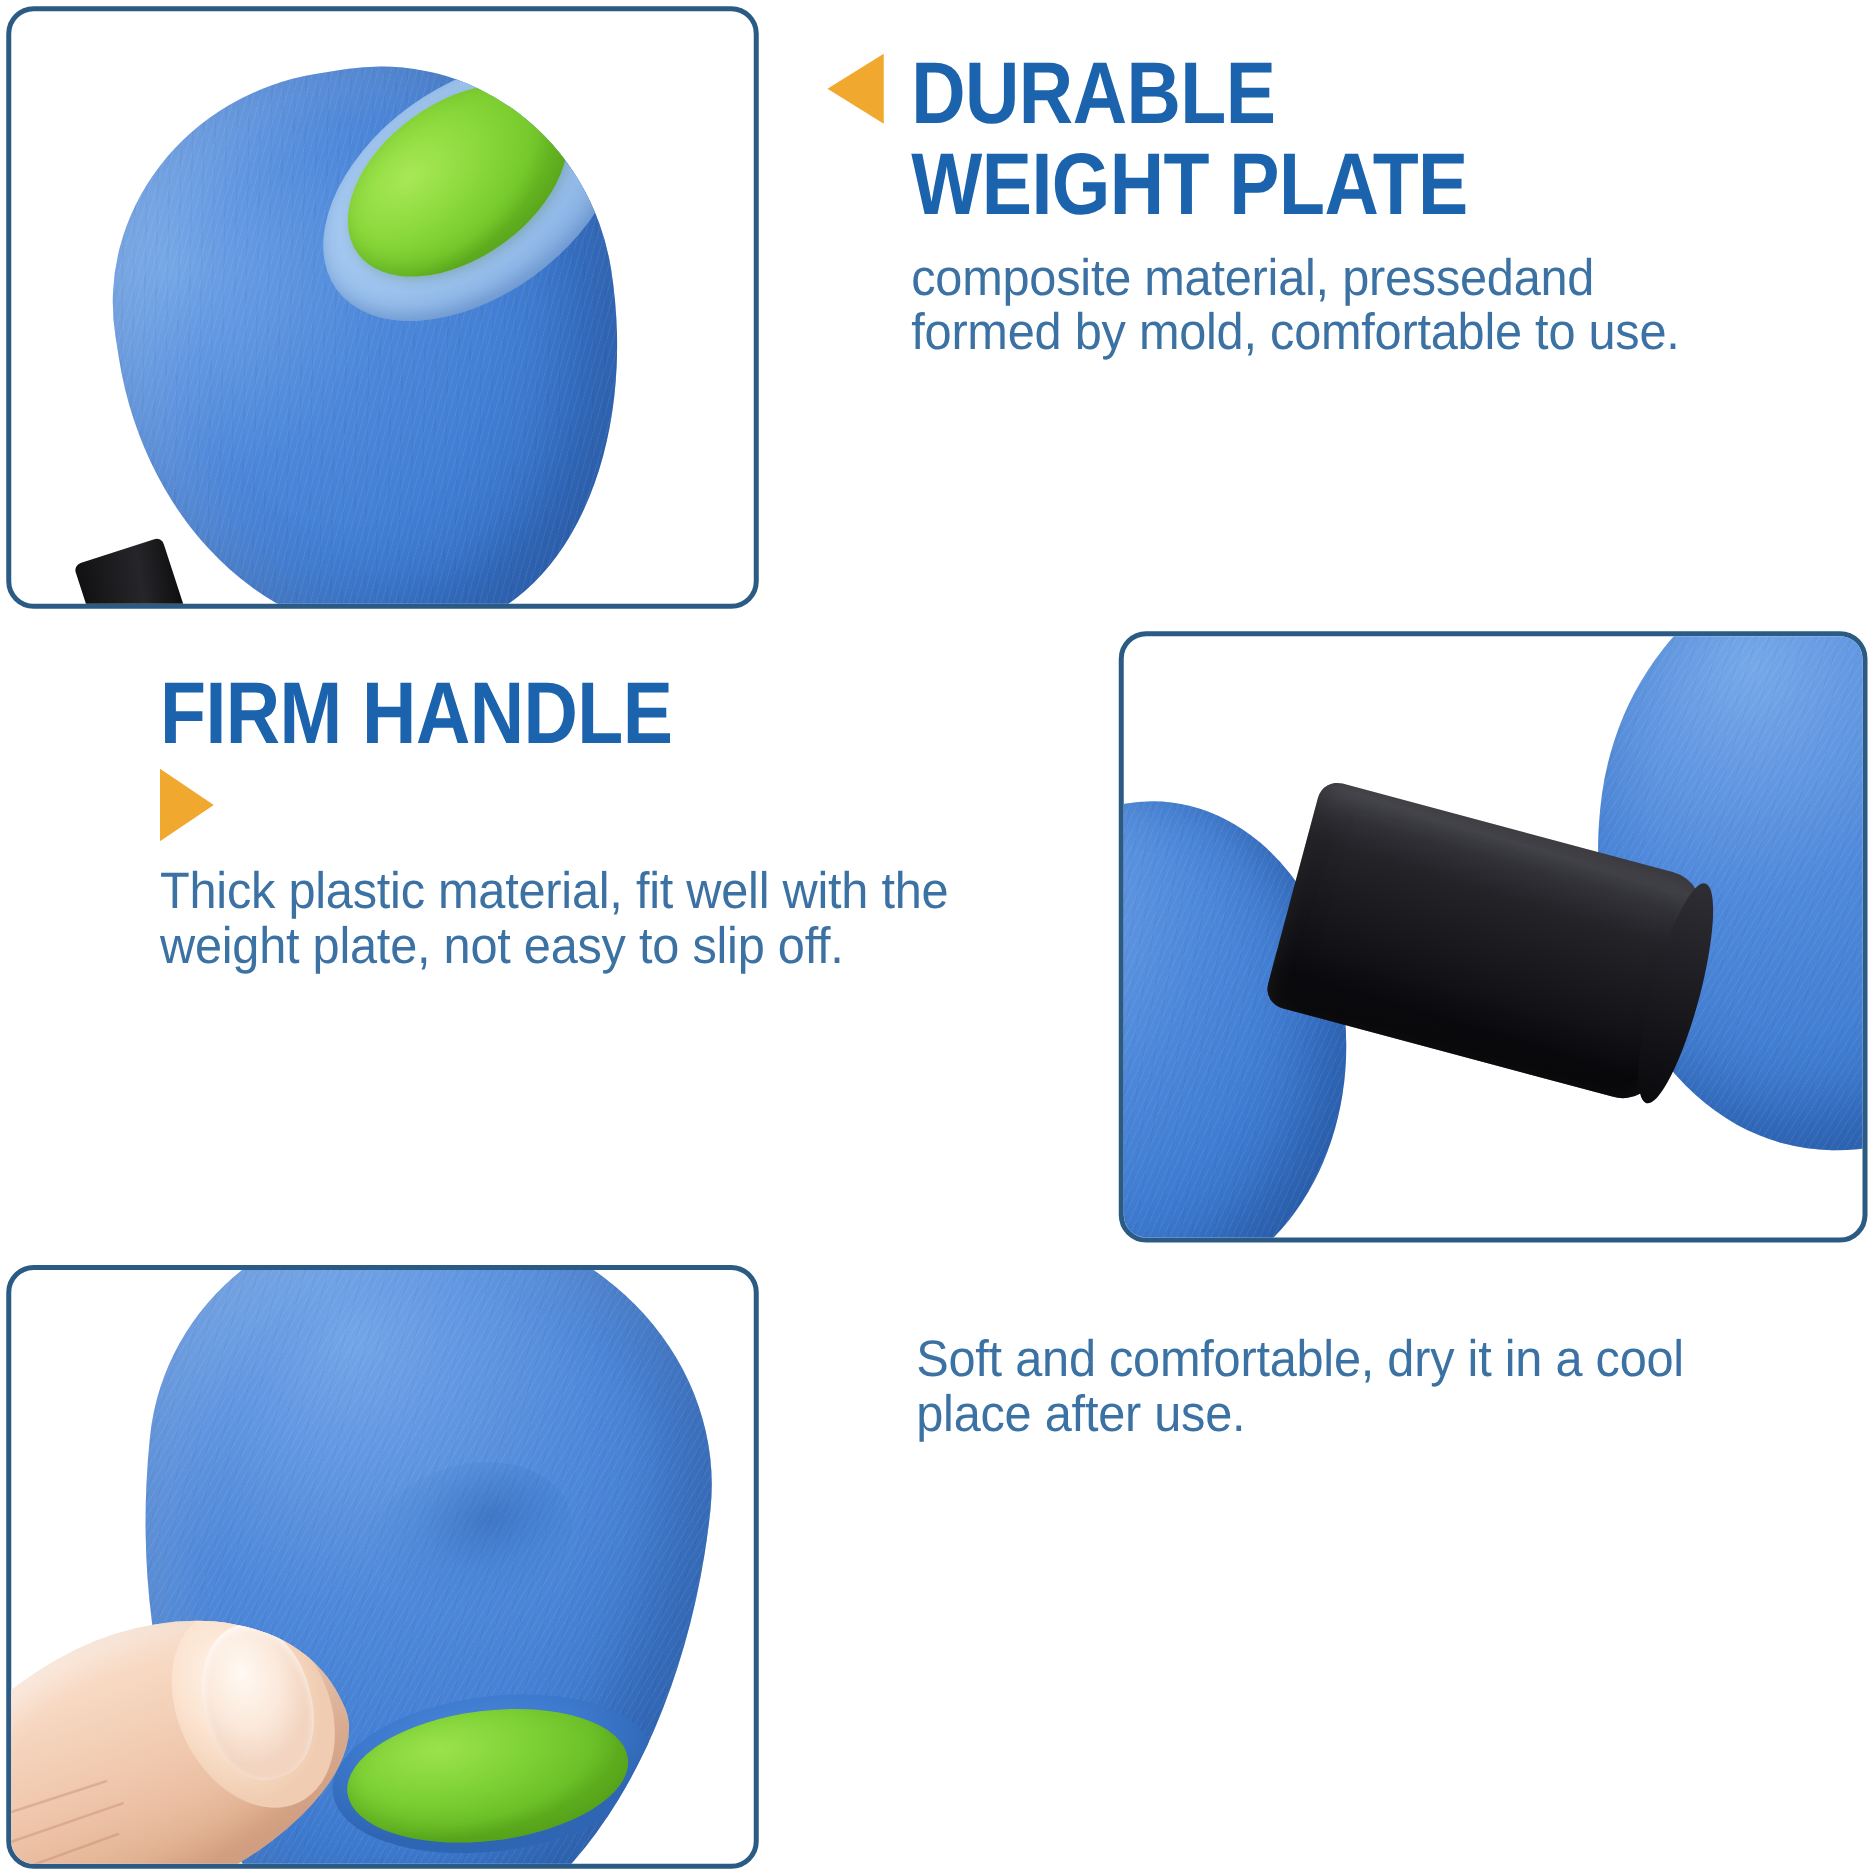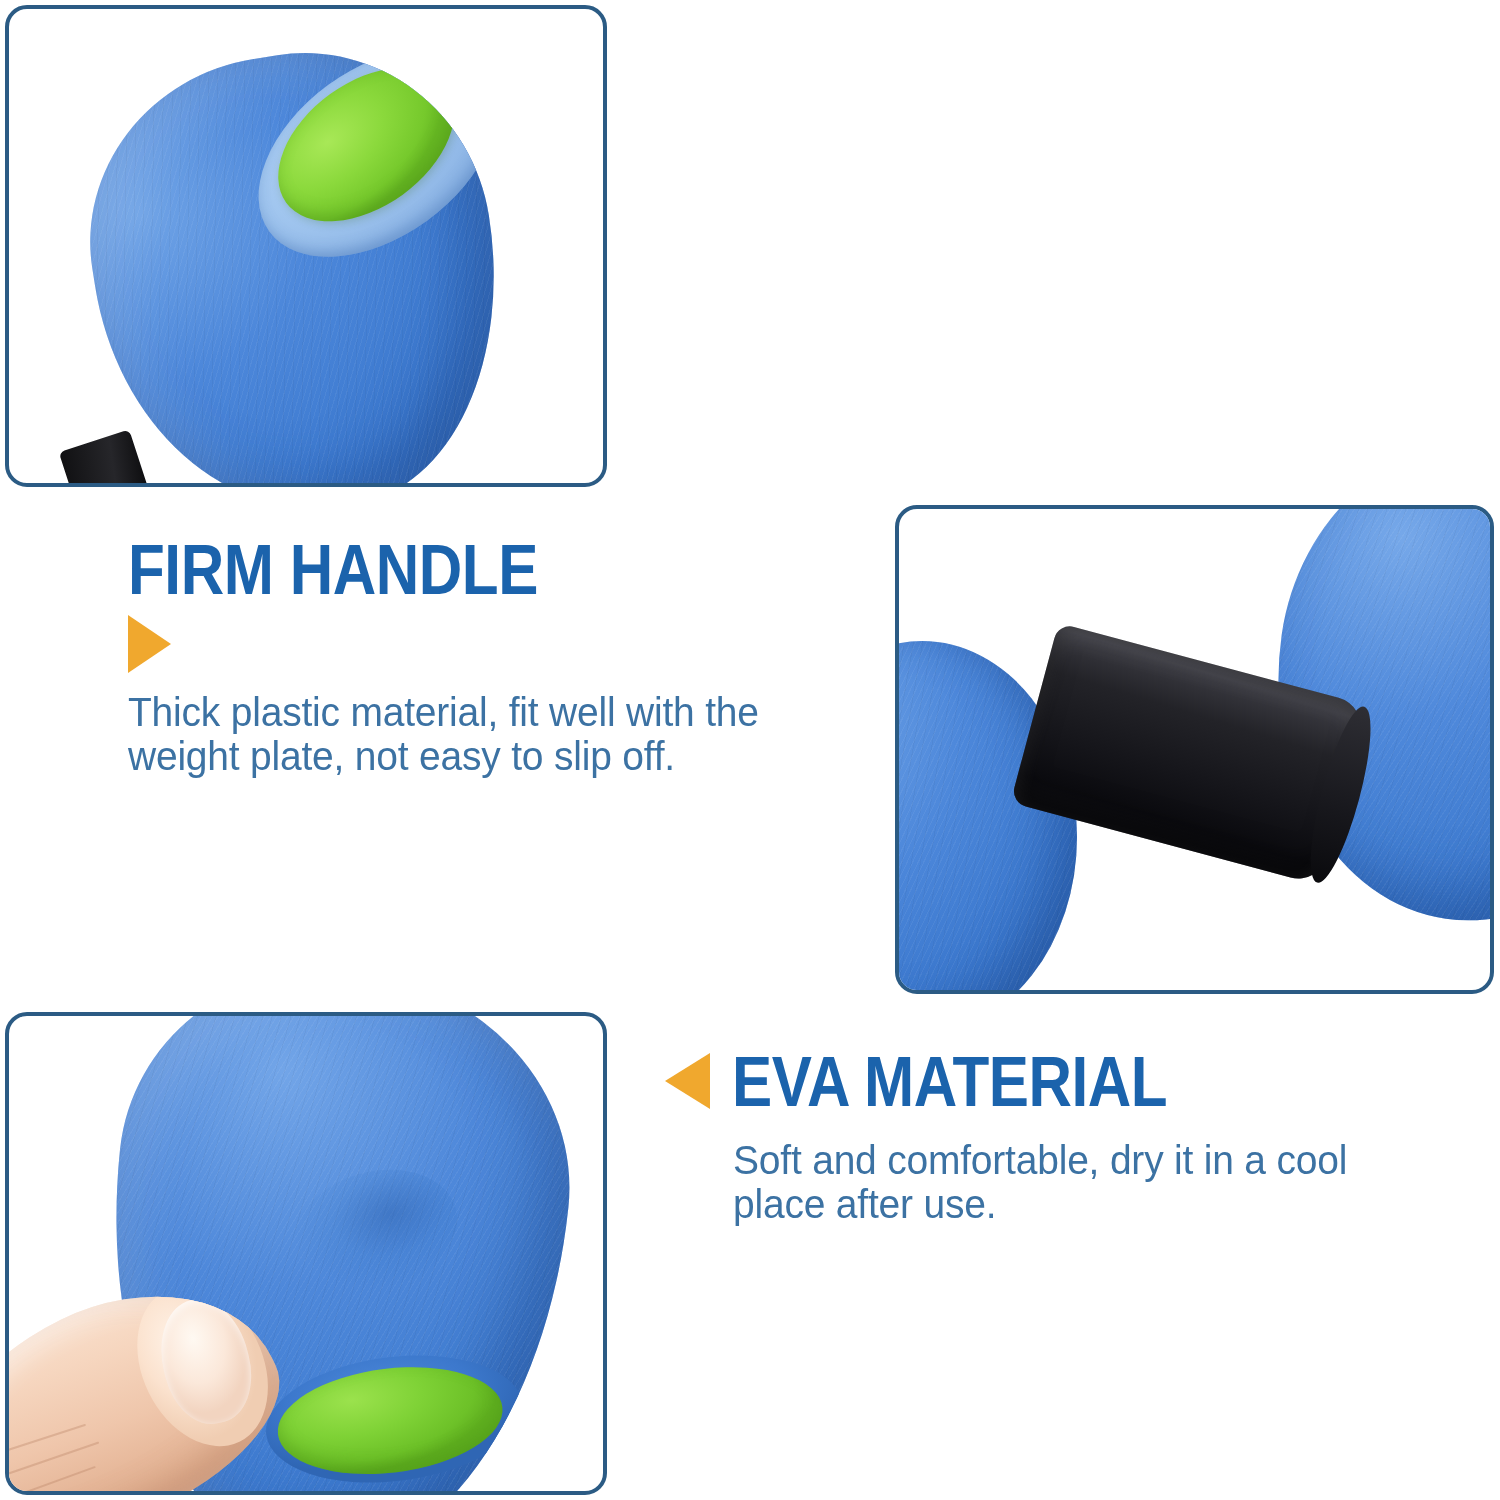--- a/index.html
+++ b/index.html
@@ -291,20 +291,28 @@
     <div class="panel-inner">
       <div id="p1-handle-stub"></div>
       <div id="p1-body">
         <div class="foam-texture"></div>
         <div id="p1-rim"></div>
         <div id="p1-cap"></div>
       </div>
     </div>
   </div>
 
+  <div class="feature" id="feature-weight-plate">
+    <div class="feature-head">
+      <div class="tri tri-left"></div>
+      <h2 class="heading">DURABLE
+WEIGHT PLATE</h2>
+    </div>
+    <p class="body-text">composite material, pressedand formed by mold, comfortable to use.</p>
+  </div>
 
   <div class="feature" id="feature-firm-handle">
     <div class="feature-head">
       <h2 class="heading right-align">FIRM HANDLE</h2>
       <div class="tri tri-right"></div>
     </div>
     <p class="body-text">Thick plastic material, fit well with the weight plate, not easy to slip off.</p>
   </div>
 
   <div class="panel" id="panel-handle">
@@ -333,20 +341,16 @@
         <div id="p3-fingertip"></div>
         <div id="p3-nail"></div>
         <div class="p3-knuckle" style="left:44px; top:96px; width:120px; transform:rotate(8deg);"></div>
         <div class="p3-knuckle" style="left:36px; top:118px; width:132px; transform:rotate(7deg);"></div>
         <div class="p3-knuckle" style="left:30px; top:140px; width:124px; transform:rotate(6deg);"></div>
       </div>
     </div>
   </div>
 
   <div class="feature" id="feature-eva">
-    <div class="feature-head">
-      <div class="tri tri-left"></div>
-      <h2 class="heading">EVA MATERIAL</h2>
-    </div>
     <p class="body-text">Soft and comfortable, dry it in a cool place after use.</p>
   </div>
 
 </div>
 
 </body></html>

